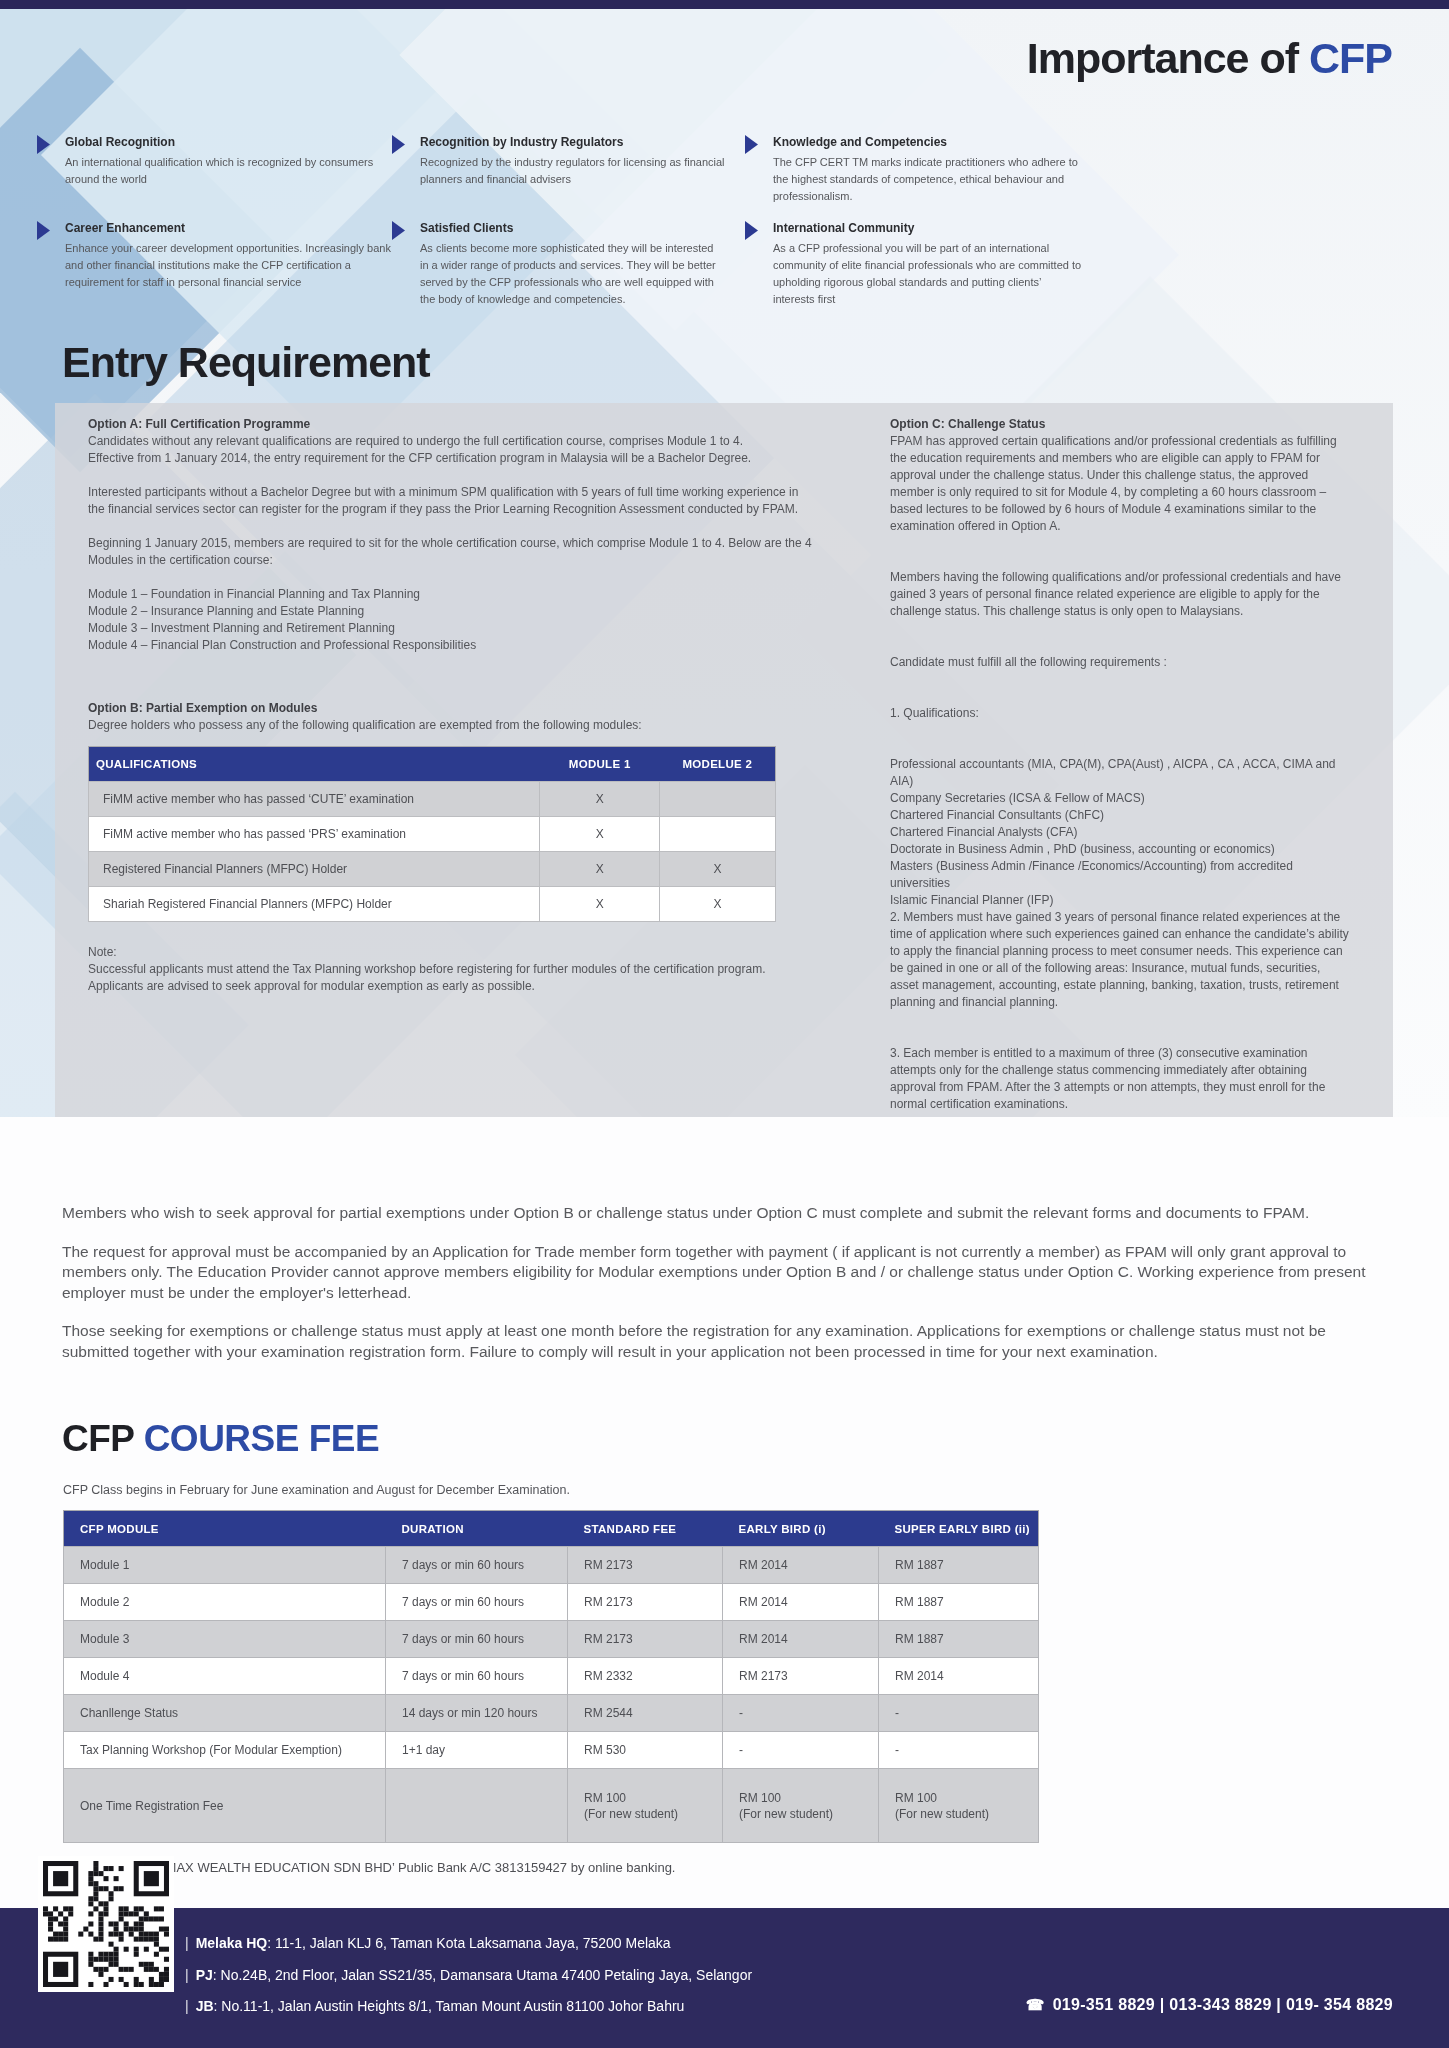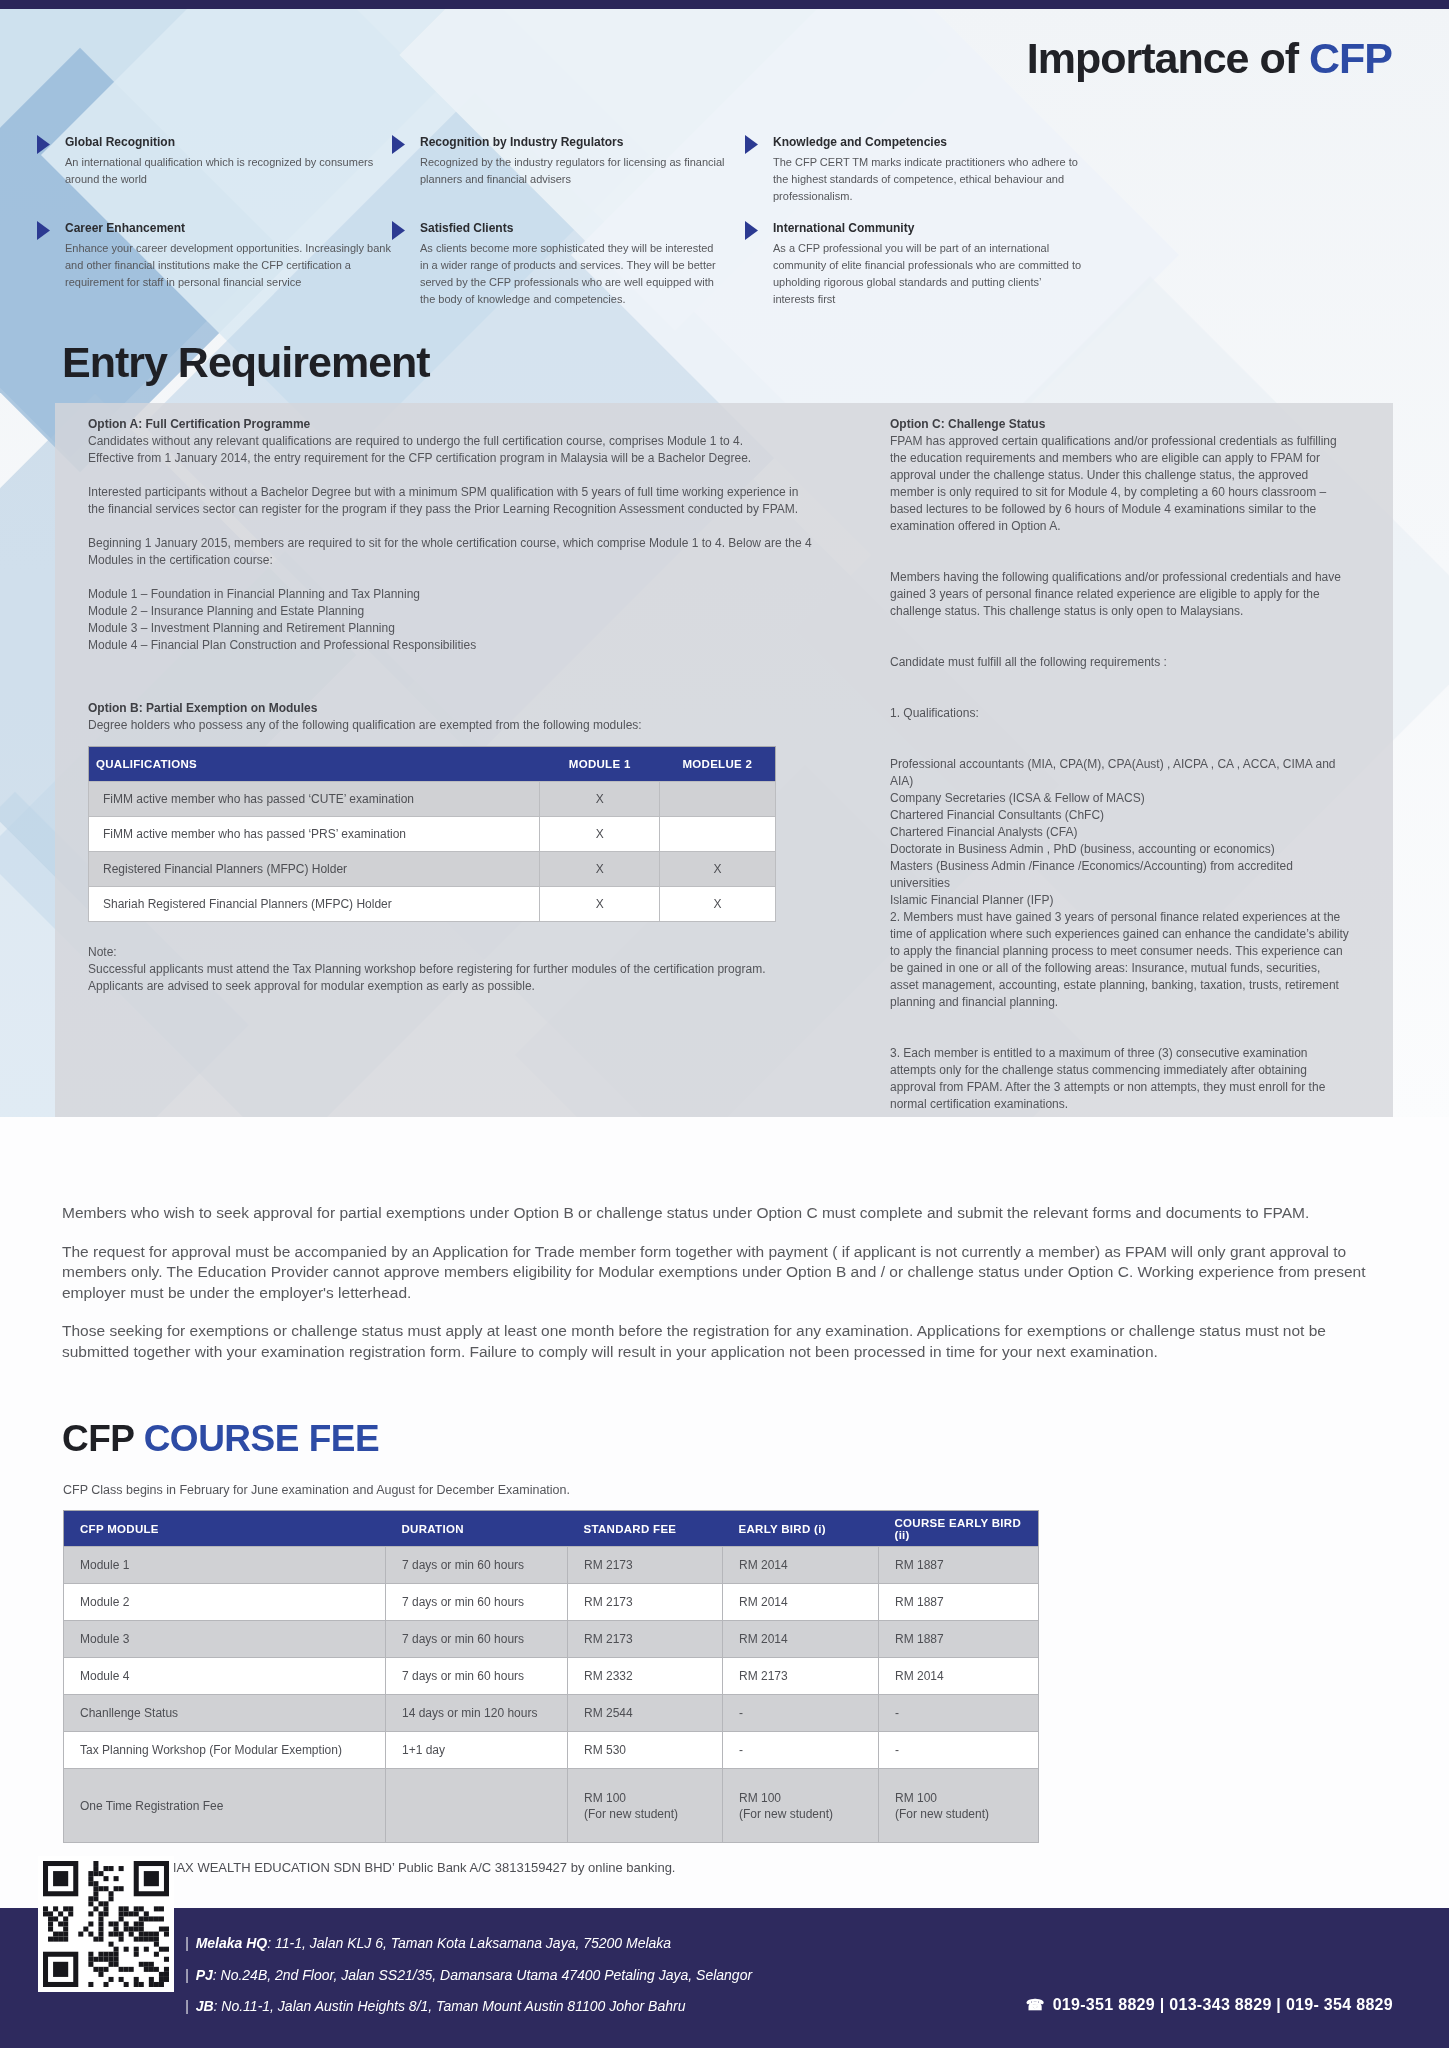--- a/index.html
+++ b/index.html
@@ -87,21 +87,21 @@
   .add-paras { position:absolute; left:62px; top:1203px; width:1334px; }
   .add-paras p { font-size:15.5px; line-height:20.5px; color:#58595d; margin-bottom:18px; }
 
   .fee-intro { position:absolute; left:63px; top:1483px; font-size:12.5px; color:#54555a; }
   .fee-note { position:absolute; left:63px; top:1860px; width:975px; 
               font-size:13px; color:#4e4f54; }
 
   
   .footer { position:absolute; left:0; top:1908px; width:100%; height:140px; background:#2e2a5e; }
   .addresses { position:absolute; left:185px; top:20px; }
-  .addr { font-size:14px; line-height:31.5px; color:#ffffff;font-style:italic; }
+  .addr { font-size:14px; line-height:31.5px; color:#ffffff; }
   .addr .pipe { opacity:.85; margin-right:7px; font-weight:400; }
   .addr b { font-weight:bold; }
   .phone { position:absolute; right:56px; top:88px; font-size:16px; font-weight:bold;
            color:#ffffff; letter-spacing:.3px; white-space:nowrap; }
   .phone .ph-icon { font-size:15px; margin-right:8px; }
 
   .qr-box { position:absolute; left:38px; top:1856px; width:136px; height:136px; z-index:3;
             background:#ffffff; padding:5px; }
   .qr-box svg { width:100%; height:100%; display:block; }
 </style>
@@ -277,21 +277,21 @@
             <col style="width:155px">
             <col style="width:156px">
             <col style="width:160px">
           </colgroup>
         <tbody>
             <tr>
           <th>CFP MODULE</th>
           <th>DURATION</th>
           <th>STANDARD FEE</th>
           <th>EARLY BIRD (i)</th>
-          <th>COURSE EARLY BIRD (ii)</th>
+          <th>SUPER EARLY BIRD (ii)</th>
         </tr>
         <tr>
           <td>Module 1</td>
           <td>7 days or min 60 hours</td>
           <td>RM 2173</td>
           <td>RM 2014</td>
           <td>RM 1887</td>
         </tr>
         <tr>
           <td>Module 2</td>

